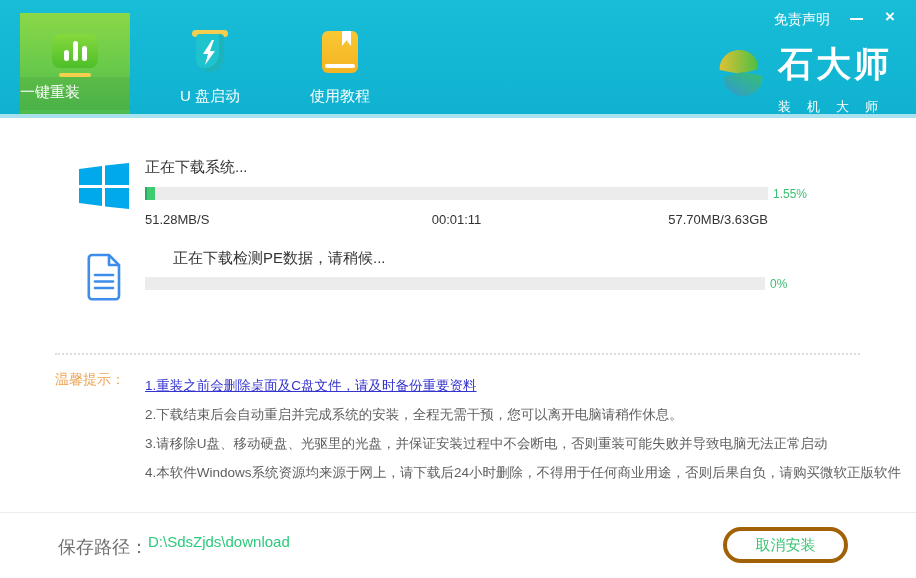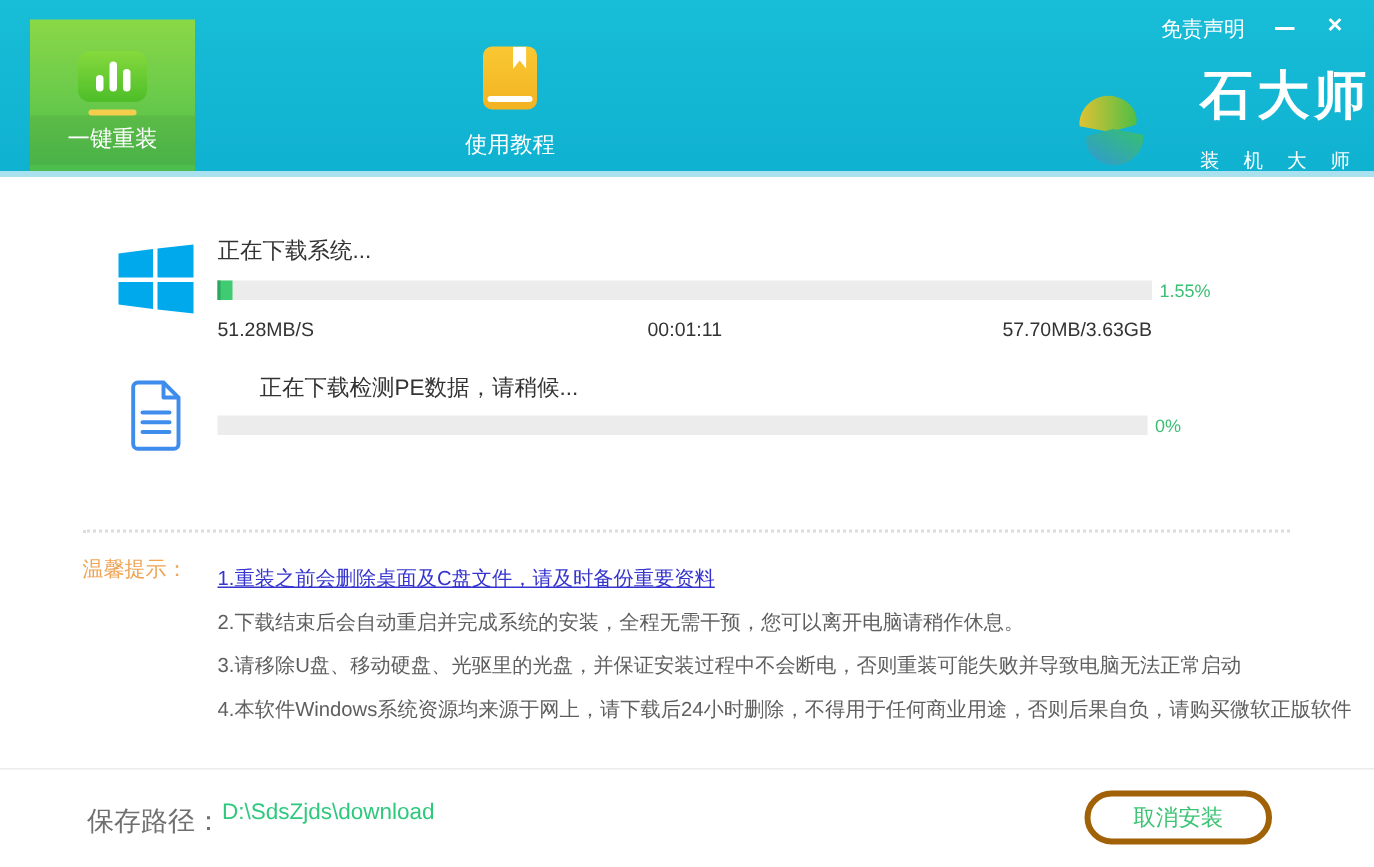--- a/index.html
+++ b/index.html
@@ -9,21 +9,21 @@
 
   
   .header { position:absolute; left:0; top:0; width:916px; height:118px;
             background:linear-gradient(180deg,#18bdd7 0%,#0fb1d0 100%); }
   .header-strip { position:absolute; left:0; top:114px; width:916px; height:4px; background:#a9e1ee; }
 
   .tab { position:absolute; top:13px; width:110px; height:101px; cursor:pointer;
          display:flex; flex-direction:column; align-items:center; }
   .tab-label { color:#ffffff; font-size:15px; margin-top:auto; margin-bottom:8px; }
   .tab.active { background:linear-gradient(180deg,#8ad847 0%,#4cbd4e 100%); }
-  .tab.active .tab-label { width:100%; text-align:center; padding:6px 12px 8px; margin-bottom:4px;
+  .tab.active .tab-label { width:100%; padding:6px 0 8px; margin-bottom:4px;
                            background:rgba(0,0,0,0.06); }
   .tab1 { left:20px; } .tab2 { left:155px; } .tab3 { left:285px;gap:36px; }
 
   .icon-chart { margin-top:21px; width:46px; height:38px; border-radius:8px;
                 background:linear-gradient(180deg,#86d93d 0%,#4dbe29 100%);
                 display:flex; align-items:flex-end; justify-content:center; gap:4px; padding-bottom:7px; }
   .icon-chart i { display:block; width:5px; border-radius:3px; background:#ffffff; }
   .icon-chart i:nth-child(1){height:11px;} .icon-chart i:nth-child(2){height:20px;} .icon-chart i:nth-child(3){height:15px;}
   .icon-underline { width:32px; height:5px; border-radius:3px; background:#f6ce4e; margin-top:5px; }
 
@@ -40,21 +40,21 @@
   .icon-book .mark { position:absolute; left:25px; top:1px; width:9px; height:15px; background:#ffffff;
                      clip-path:polygon(0 0,100% 0,100% 100%,50% 62%,0 100%); }
   .icon-book .pages { position:absolute; left:8px; top:34px; width:30px; height:4px; border-radius:2px; background:#ffffff; }
 
   .disclaimer { position:absolute; left:774px; top:11px; color:#ffffff; font-size:14px; cursor:pointer; }
   .btn-min { position:absolute; left:848px; top:9px; width:18px; height:18px; cursor:pointer; }
   .btn-min b { position:absolute; left:2px; top:9px; width:13px; height:2px; background:#ffffff; }
   .btn-close { position:absolute; left:880px; top:6px; width:20px; height:22px; color:#ffffff;
                font-size:17px; font-weight:bold; text-align:center; line-height:22px; cursor:pointer; }
 
-  .brand { position:absolute; left:712px; top:44px; display:flex; align-items:flex-end;gap:22px; }
+  .brand { position:absolute; left:712px; top:44px; display:flex; align-items:flex-start; }
   .brand-text { margin-left:8px; color:#ffffff; }
   .brand-name { font-size:35px; font-weight:bold; letter-spacing:3px; line-height:40px; }
   .brand-sub { font-size:13px; letter-spacing:16px; margin-top:14px; white-space:nowrap; }
 
   
   .win-logo { position:absolute; left:78px; top:160px; }
   .doc-icon { position:absolute; left:82px; top:252px; }
 
   .task-title { position:absolute; font-size:15px; color:#333333; }
   .t1 { left:145px; top:158px; } .t2 { left:145px; top:249px;margin-left:28px; }
@@ -96,20 +96,30 @@
     <div class="tab tab1 active">
       <div class="icon-chart">
           <i></i>
           <i></i>
           <i></i>
         </div>
       <div class="icon-underline"></div>
       <div class="tab-label">一键重装</div>
     </div>
 
+    <div class="tab tab2">
+      <div class="icon-shield">
+        <div class="cap"></div>
+        <div class="body"></div>
+        <svg width="28" height="34" viewBox="0 0 28 34">
+          <path d="M16 4 L7 18 h5 l-3 11 L19 15 h-5 l4 -11 z" fill="#ffffff"></path>
+        </svg>
+      </div>
+      <div class="tab-label">U 盘启动</div>
+    </div>
 
     <div class="tab tab3">
       <div class="icon-book">
         <div class="body"></div>
         <div class="pages"></div>
         <div class="mark"></div>
       </div>
       <div class="tab-label">使用教程</div>
     </div>
 

